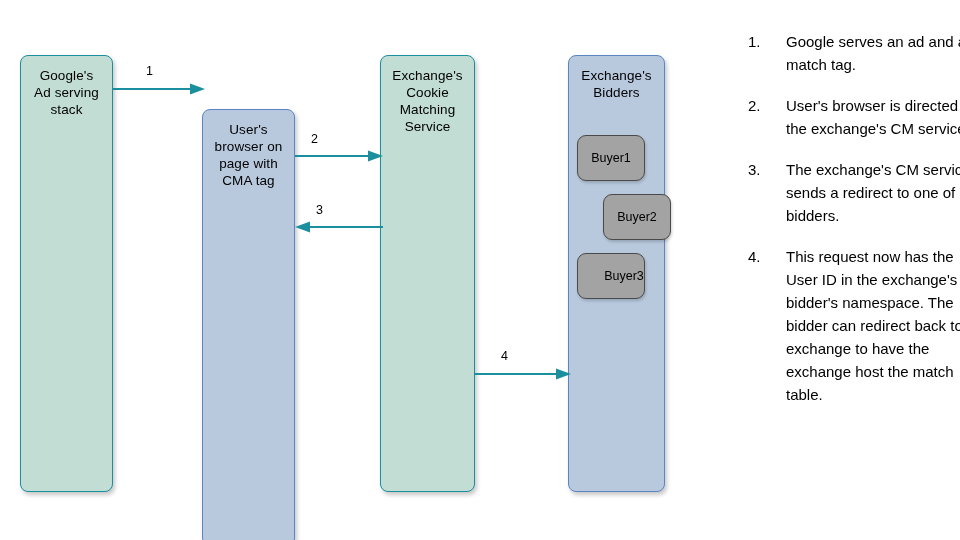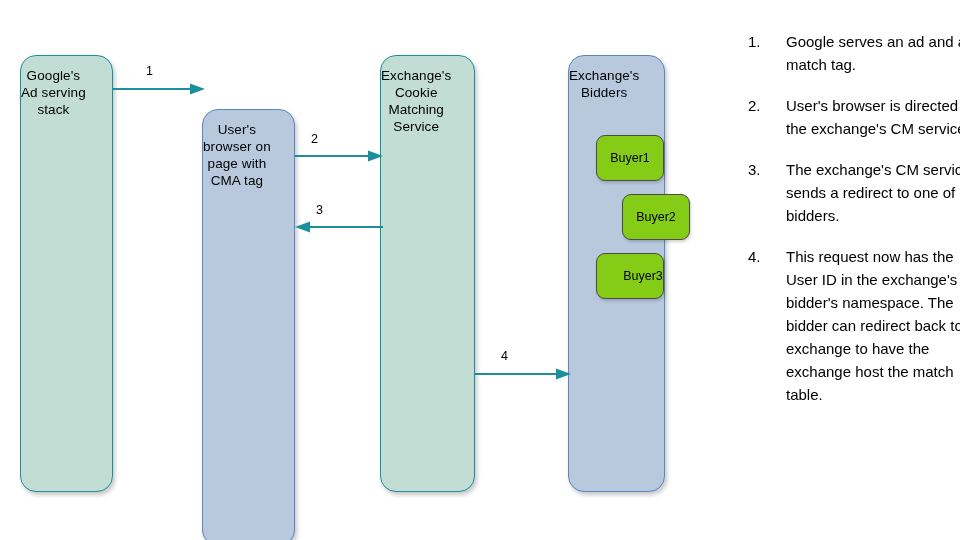--- a/index.html
+++ b/index.html
@@ -13,22 +13,23 @@
     overflow: hidden;
     font-family: "Liberation Sans", sans-serif;
     color: #000000;
   }
   #canvas { position: absolute; inset: 0; }
 
   
   .pillar {
     position: absolute;
     box-sizing: border-box;
-    border-radius: 16px;
+    border-radius: 8px;
     display: flex;
+    justify-content: center;
     text-align: center;
     box-shadow: 2px 3px 4px rgba(0,0,0,0.22);
   }
   .pillar-label {
     padding-top: 11px;
     font-size: 13.5px;
     line-height: 17px;
     letter-spacing: 0.1px;
     white-space: pre-line;
   }
@@ -44,24 +45,24 @@
   
   #pillar-0 { left: 20px;  top: 55px; width: 93px;  height: 437px; }
   #pillar-1 { left: 202px; top: 70px; width: 93px;  height: 437px; margin-top: 39px; }
   #pillar-2 { left: 380px; top: 55px; width: 95px;  height: 437px; }
   #pillar-3 { left: 568px; top: 55px; width: 97px;  height: 437px; }
 
   
   .buyer {
     position: absolute;
     box-sizing: border-box;
-    left: 596px;
+    left: 577px;
     width: 68px;
     height: 46px;
-    background: #84cc16;
+    background: #a3a3a3;
     border: 1.1px solid #4a4a4a;
     border-radius: 9px;
     display: flex;
     align-items: center;
     justify-content: center;
     font-size: 12.5px;
     box-shadow: 1px 2px 3px rgba(0,0,0,0.18);
   }
   #buyer-0 { top: 135px; }
   #buyer-1 { top: 194px; margin-left: 26px; }

